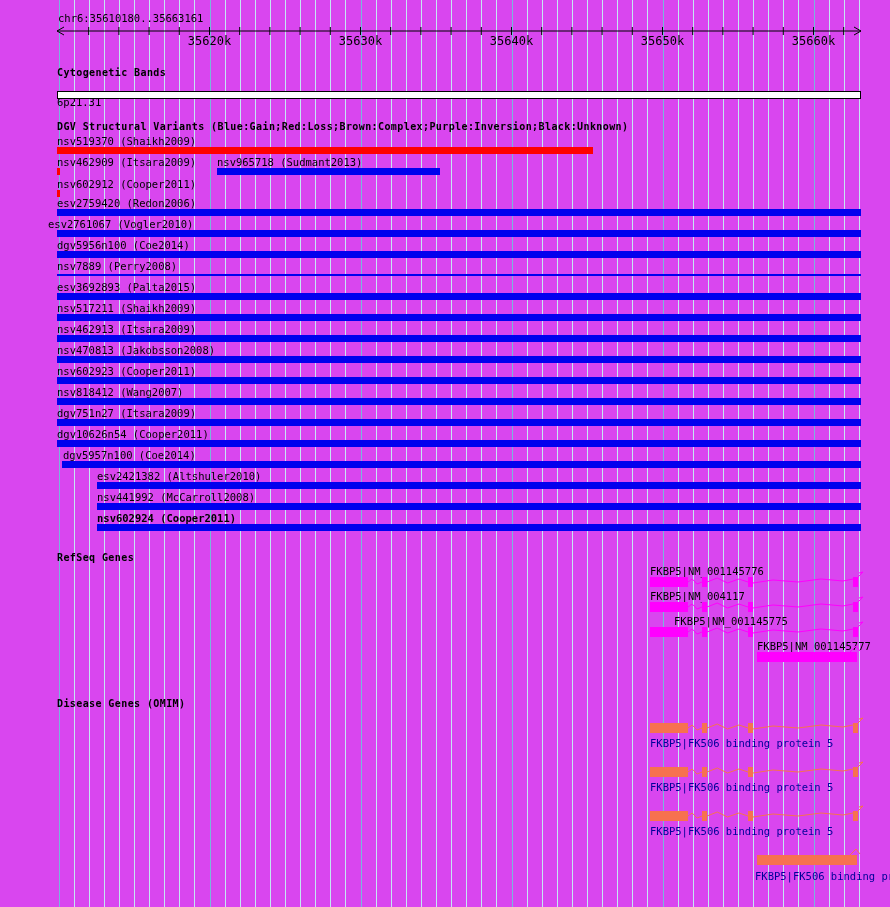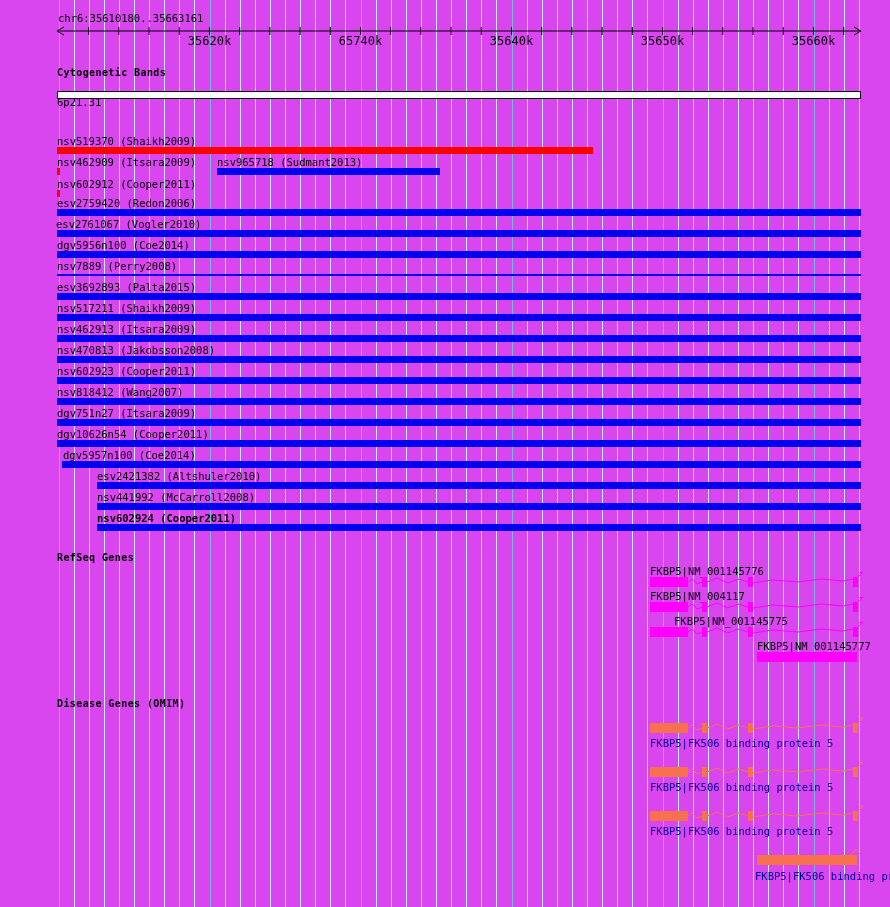--- a/index.html
+++ b/index.html
@@ -106,42 +106,43 @@
       <line x1="662.5" y1="27" x2="662.5" y2="35" stroke="#000000" stroke-width="1"></line>
       <line x1="692.7" y1="27" x2="692.7" y2="35" stroke="#000000" stroke-width="1"></line>
       <line x1="722.9" y1="27" x2="722.9" y2="35" stroke="#000000" stroke-width="1"></line>
       <line x1="753.1" y1="27" x2="753.1" y2="35" stroke="#000000" stroke-width="1"></line>
       <line x1="783.3000000000001" y1="27" x2="783.3000000000001" y2="35" stroke="#000000" stroke-width="1"></line>
       <line x1="813.5" y1="27" x2="813.5" y2="35" stroke="#000000" stroke-width="1"></line>
       <line x1="843.7" y1="27" x2="843.7" y2="35" stroke="#000000" stroke-width="1"></line>
     </svg>
   <div id="ruler-labels">
       <div class="ticklab" style="left: 209.5px; top: 36px;">35620k</div>
-      <div class="ticklab" style="left: 360.5px; top: 36px;">65740k</div>
+      <div class="ticklab" style="left: 360.5px; top: 36px;">35630k</div>
       <div class="ticklab" style="left: 511.5px; top: 36px;">35640k</div>
       <div class="ticklab" style="left: 662.5px; top: 36px;">35650k</div>
       <div class="ticklab" style="left: 813.5px; top: 36px;">35660k</div>
     </div>
 
   <div class="hdr" style="left:57px;top:67px;">Cytogenetic Bands</div>
   <div class="lab" style="left:57px;top:97px;">6p21.31</div>
   <div class="cytobox" id="cytoband-box" style="left: 57px; top: 91px; width: 802px; height: 6px;"></div>
 
+  <div class="hdr" style="left:57px;top:121px;">DGV Structural Variants (Blue:Gain;Red:Loss;Brown:Complex;Purple:Inversion;Black:Unknown)</div>
   <div id="dgv-rows">
       <div class="lab" style="left: 57px; top: 136px;">nsv519370 (Shaikh2009)</div>
       <div class="vbar" style="left: 57px; top: 147px; width: 536px; height: 7px; background: rgb(255, 0, 0);"></div>
       <div class="lab" style="left: 57px; top: 157px;">nsv462909 (Itsara2009)</div>
       <div class="lab" style="left: 217px; top: 157px;">nsv965718 (Sudmant2013)</div>
       <div class="vbar" style="left: 57px; top: 168px; width: 3px; height: 7px; background: rgb(255, 0, 0);"></div>
       <div class="vbar" style="left: 217px; top: 168px; width: 223px; height: 7px; background: rgb(0, 0, 238);"></div>
       <div class="lab" style="left: 57px; top: 179px;">nsv602912 (Cooper2011)</div>
       <div class="vbar" style="left: 57px; top: 190px; width: 3px; height: 7px; background: rgb(255, 0, 0);"></div>
       <div class="lab" style="left: 57px; top: 198px;">esv2759420 (Redon2006)</div>
       <div class="vbar" style="left: 57px; top: 209px; width: 804px; height: 7px; background: rgb(0, 0, 238);"></div>
-      <div class="lab" style="left: 56px; top: 219px;">esv2761067 (Vogler2010)</div>
+      <div class="lab" style="left: 48px; top: 219px;">esv2761067 (Vogler2010)</div>
       <div class="vbar" style="left: 57px; top: 230px; width: 804px; height: 7px; background: rgb(0, 0, 238);"></div>
       <div class="lab" style="left: 57px; top: 240px;">dgv5956n100 (Coe2014)</div>
       <div class="vbar" style="left: 57px; top: 251px; width: 804px; height: 7px; background: rgb(0, 0, 238);"></div>
       <div class="lab" style="left: 57px; top: 261px;">nsv7889 (Perry2008)</div>
       <div class="vbar" style="left: 57px; top: 274px; width: 804px; height: 2px; background: rgb(0, 0, 238);"></div>
       <div class="lab" style="left: 57px; top: 282px;">esv3692893 (Palta2015)</div>
       <div class="vbar" style="left: 57px; top: 293px; width: 804px; height: 7px; background: rgb(0, 0, 238);"></div>
       <div class="lab" style="left: 57px; top: 303px;">nsv517211 (Shaikh2009)</div>
       <div class="vbar" style="left: 57px; top: 314px; width: 804px; height: 7px; background: rgb(0, 0, 238);"></div>
       <div class="lab" style="left: 57px; top: 324px;">nsv462913 (Itsara2009)</div>

